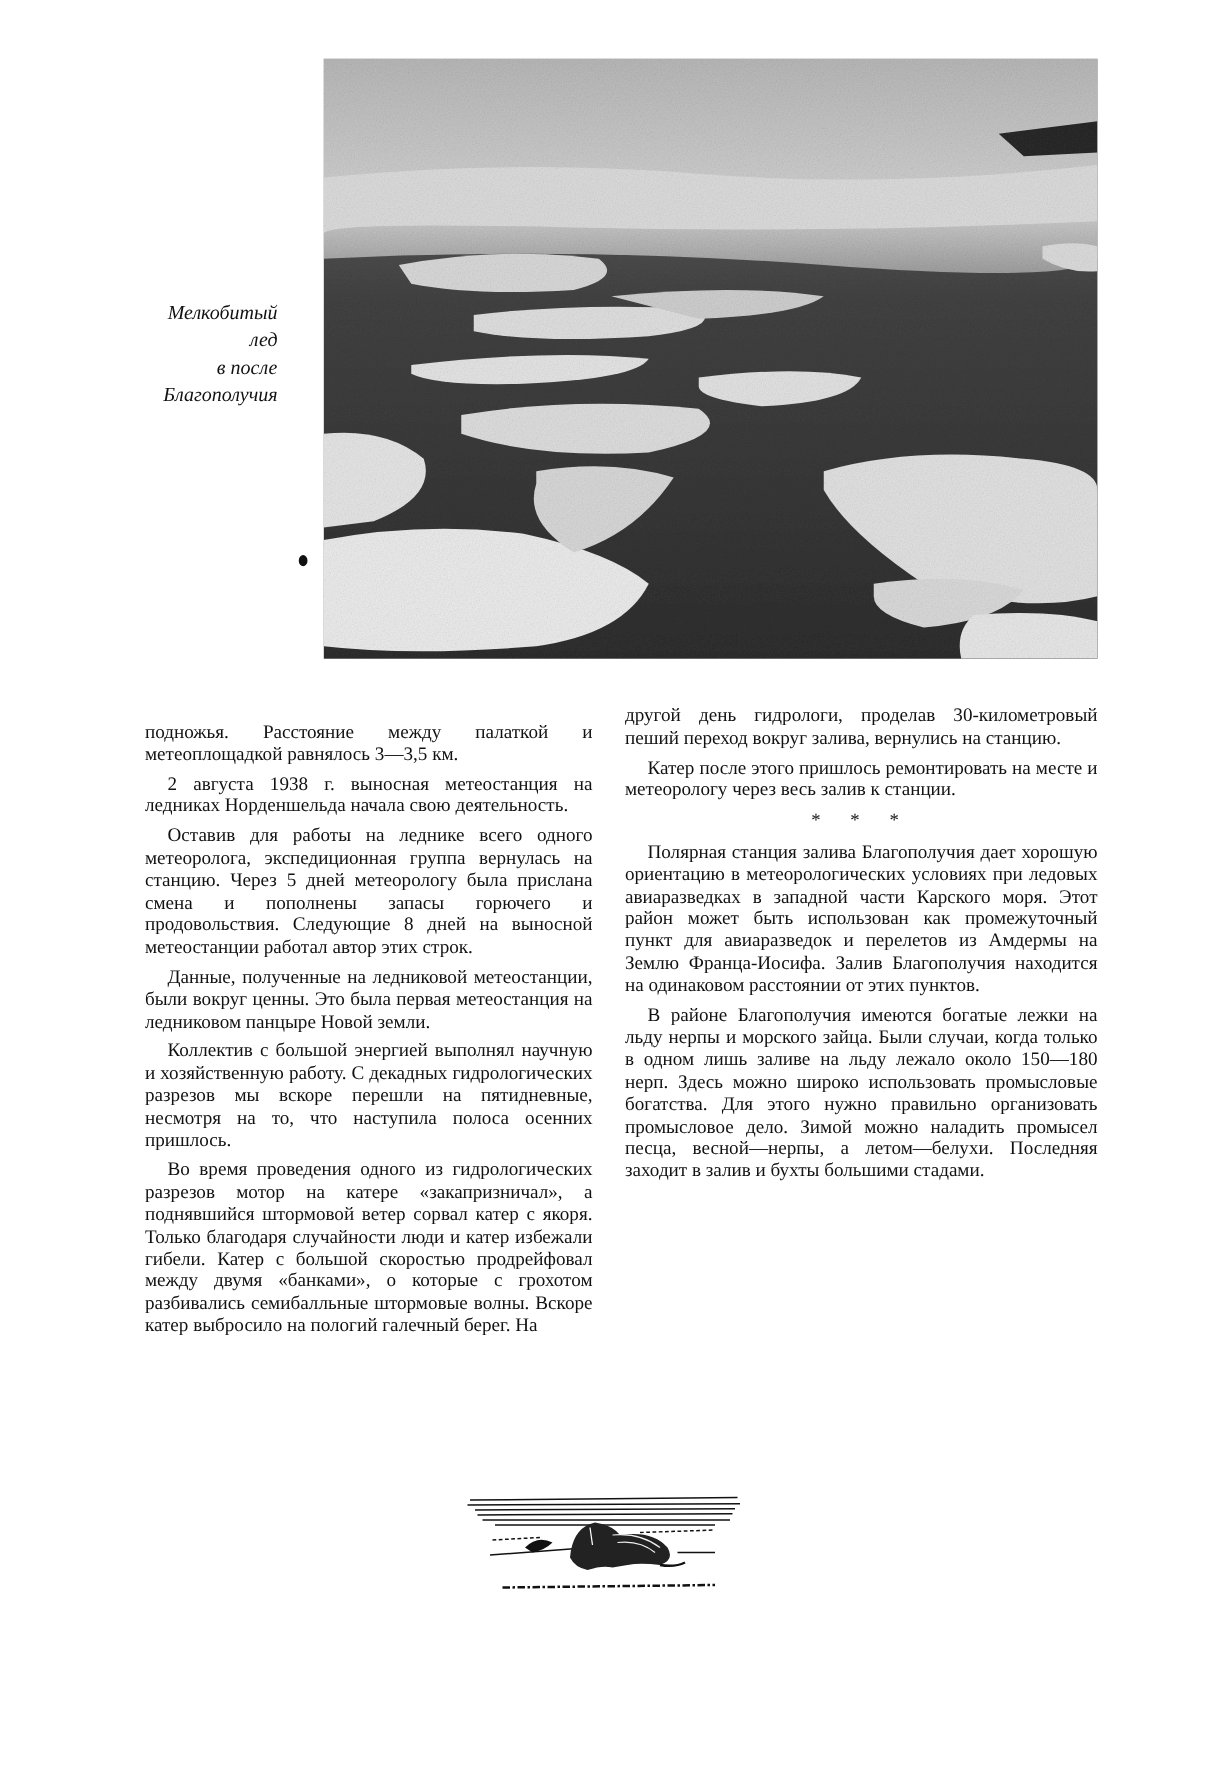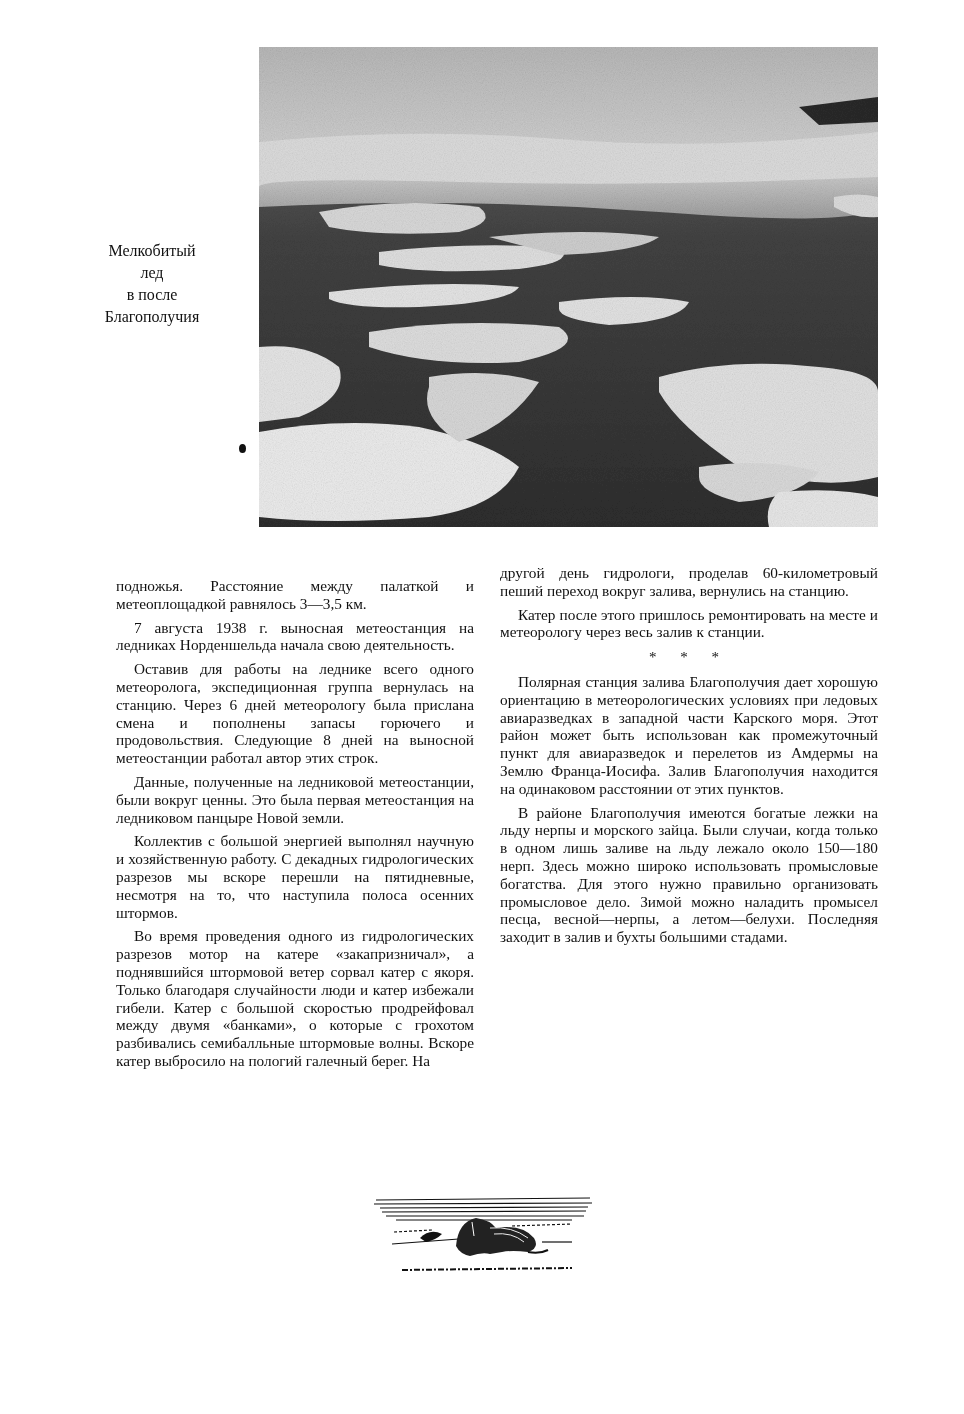--- a/index.html
+++ b/index.html
@@ -1,20 +1,20 @@
 <!DOCTYPE html>
 <html><head>
 <meta charset="utf-8">
 <style>
   html, body { margin: 0; padding: 0; background: #ffffff; }
   body { width: 964px; height: 1414px; position: relative; overflow: hidden;
          font-family: "Liberation Serif", "DejaVu Serif", serif; color: #111; }
 
   .caption { position: absolute; left: 82px; top: 240px; width: 140px;
-             font-size: 16px; line-height: 22px; text-align: center; }
+             font-style: italic; font-size: 16px; line-height: 22px; text-align: right; }
   .caption span { display: block; }
 
   .bullet { position: absolute; left: 239px; top: 444px; width: 7px; height: 9px;
             border-radius: 50%; background: #111; }
 
   .photo { position: absolute; left: 259px; top: 47px; width: 619px; height: 480px; overflow: hidden;
            background: #777; }
   .photo svg { display: block; width: 100%; height: 100%; }
 
   .col { position: absolute; top: 564px; font-size: 15.3px; line-height: 17.8px; text-align: justify; }
@@ -80,29 +80,29 @@
       <path d="M400 330 Q470 310 560 320 Q619 325 619 345 L619 430 Q560 445 480 420 Q420 380 400 345 Z" fill="#e2e2e2"></path>
       <path d="M440 420 Q510 410 560 425 Q540 450 480 455 Q440 445 440 430 Z" fill="#dadada"></path>
       <path d="M520 445 Q580 440 619 450 L619 480 L510 480 Q505 458 520 445 Z" fill="#e8e8e8"></path>
       <path d="M575 150 Q600 145 619 150 L619 170 Q595 172 575 160 Z" fill="#dcdcdc"></path>
     </g>
   </svg>
 </div>
 
 <div class="col left">
   <p class="cont">подножья. Расстояние между палаткой и метеоплощадкой равнялось 3—3,5 км.</p>
-  <p>7 августа 1938 г. выносная метеостанция на ледниках Норденшельда начала свою деятельность.</p>
-  <p>Оставив для работы на леднике всего одного метеоролога, экспедиционная группа вернулась на станцию. Через 6 дней метеорологу была прислана смена и пополнены запасы горючего и продовольствия. Следующие 8 дней на выносной метеостанции работал автор этих строк.</p>
+  <p>2 августа 1938 г. выносная метеостанция на ледниках Норденшельда начала свою деятельность.</p>
+  <p>Оставив для работы на леднике всего одного метеоролога, экспедиционная группа вернулась на станцию. Через 5 дней метеорологу была прислана смена и пополнены запасы горючего и продовольствия. Следующие 8 дней на выносной метеостанции работал автор этих строк.</p>
   <p>Данные, полученные на ледниковой метеостанции, были вокруг ценны. Это была первая метеостанция на ледниковом панцыре Новой земли.</p>
-  <p>Коллектив с большой энергией выполнял научную и хозяйственную работу. С декадных гидрологических разрезов мы вскоре перешли на пятидневные, несмотря на то, что наступила полоса осенних штормов.</p>
+  <p>Коллектив с большой энергией выполнял научную и хозяйственную работу. С декадных гидрологических разрезов мы вскоре перешли на пятидневные, несмотря на то, что наступила полоса осенних пришлось.</p>
   <p>Во время проведения одного из гидрологических разрезов мотор на катере «закапризничал», а поднявшийся штормовой ветер сорвал катер с якоря. Только благодаря случайности люди и катер избежали гибели. Катер с большой скоростью продрейфовал между двумя «банками», о которые с грохотом разбивались семибалльные штормовые волны. Вскоре катер выбросило на пологий галечный берег. На</p>
 </div>
 
 <div class="col right">
-  <p class="cont">другой день гидрологи, проделав 60-километровый пеший переход вокруг залива, вернулись на станцию.</p>
+  <p class="cont">другой день гидрологи, проделав 30-километровый пеший переход вокруг залива, вернулись на станцию.</p>
   <p>Катер после этого пришлось ремонтировать на месте и метеорологу через весь залив к станции.</p>
   <div class="stars">* * *</div>
   <p>Полярная станция залива Благополучия дает хорошую ориентацию в метеорологических условиях при ледовых авиаразведках в западной части Карского моря. Этот район может быть использован как промежуточный пункт для авиаразведок и перелетов из Амдермы на Землю Франца-Иосифа. Залив Благополучия находится на одинаковом расстоянии от этих пунктов.</p>
   <p>В районе Благополучия имеются богатые лежки на льду нерпы и морского зайца. Были случаи, когда только в одном лишь заливе на льду лежало около 150—180 нерп. Здесь можно широко использовать промысловые богатства. Для этого нужно правильно организовать промысловое дело. Зимой можно наладить промысел песца, весной—нерпы, а летом—белухи. Последняя заходит в залив и бухты большими стадами.</p>
 </div>
 
 <div class="vignette">
   <svg viewBox="0 0 222 96">
     <g stroke="#111" fill="none" stroke-width="1.2">
       <line x1="4" y1="8" x2="218" y2="6"></line>

